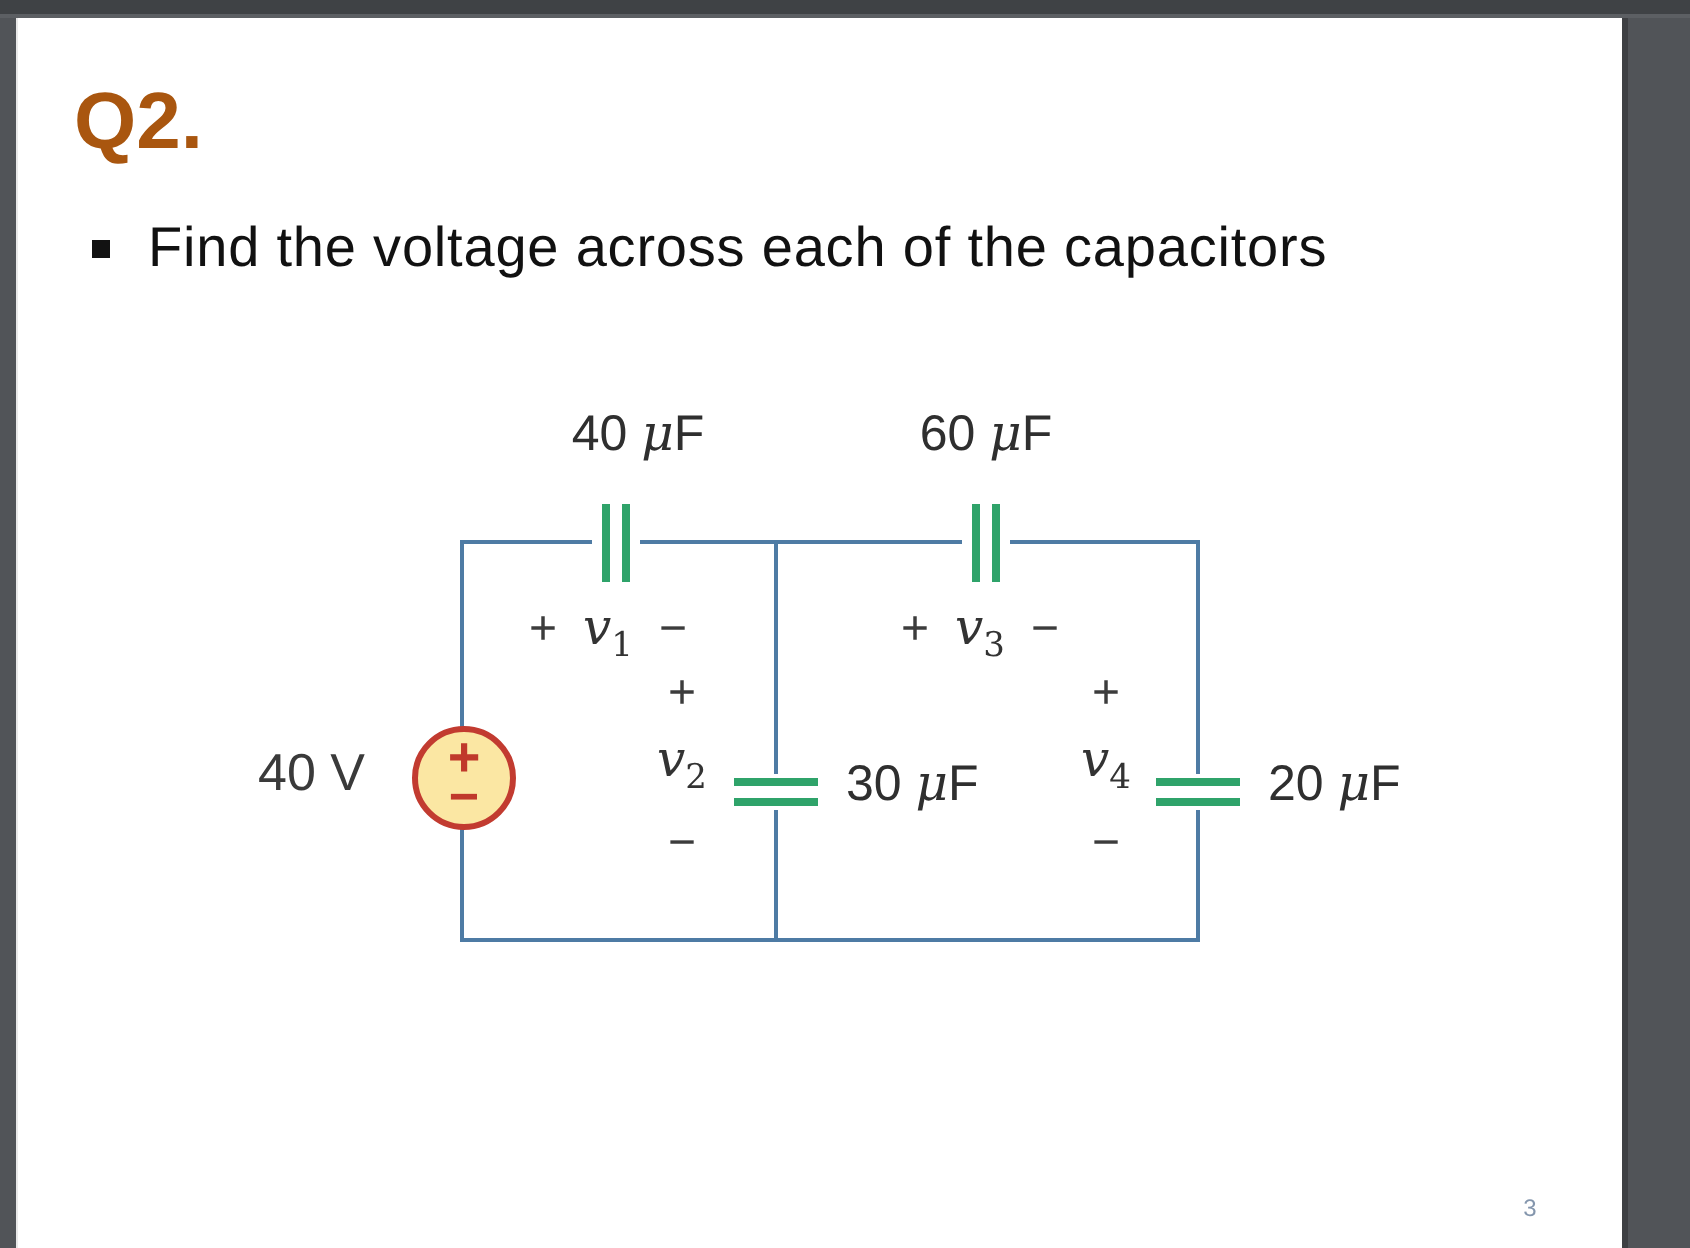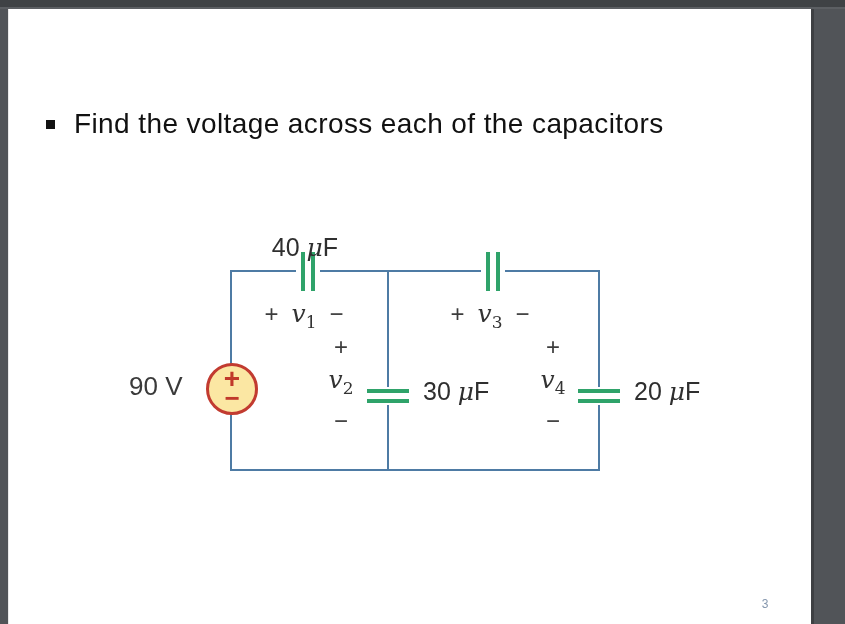--- a/index.html
+++ b/index.html
@@ -78,21 +78,21 @@
   .source .sp {
     position:absolute; left:0; width:46px; text-align:center;
     color:#c0392b; font-weight:bold;
   }
   .source .plus  { top:-3px; font-size:28px; }
   .source .minus { top:17px; font-size:26px; }
 
   .clabel { position:absolute; color:#2f2f2f; font-size:25px; white-space:nowrap; }
   .clabel .mu, .mu { font-family:"DejaVu Serif", serif; font-style:italic; }
   .cap-top-label { width:100px; text-align:center; top:193px; }
-  .lbl-40 { left:246px;margin-top:31px; }
+  .lbl-40 { left:260px; }
   .lbl-60 { left:434px; }
   .lbl-20 { left:414px; top:368px; }
   .lbl-30 { left:625px; top:368px; }
   .lbl-90v { left:120px; top:362px; font-size:26px; color:#3a3a3a; }
 
   .vrow {
     position:absolute; top:290px; width:126px;
     display:flex; justify-content:center; align-items:baseline; gap:13px;
     color:#3c3c3c; font-size:24px;
   }
@@ -114,20 +114,21 @@
     font-size:12px; color:#8496ad;
   }
 </style>
 </head>
 <body>
 
 <div class="topbar"></div>
 
 <div class="slide">
 
+  <div class="slide-title">Q2.</div>
 
   <div class="bullet-row">
     <div class="bullet-square"></div>
     <div class="bullet-text">Find the voltage across each of the capacitors</div>
   </div>
 
   <div class="circuit">
 
     <div class="loop"></div>
     <div class="mid-wire"></div>
@@ -147,23 +148,24 @@
     </div>
     <div class="cap-v c30">
       <div class="plate p1"></div>
       <div class="plate p2"></div>
     </div>
 
     <div class="source">
       <div class="sp plus">+</div>
       <div class="sp minus">−</div>
     </div>
-    <div class="clabel lbl-90v">90 V</div>
+    <div class="clabel lbl-90v">40 V</div>
 
     <div class="clabel cap-top-label lbl-40"><span>40</span>&nbsp;<span class="mu">μ</span><span>F</span></div>
+    <div class="clabel cap-top-label lbl-60"><span>60</span>&nbsp;<span class="mu">μ</span><span>F</span></div>
     <div class="clabel lbl-20"><span>30</span>&nbsp;<span class="mu">μ</span><span>F</span></div>
     <div class="clabel lbl-30"><span>20</span>&nbsp;<span class="mu">μ</span><span>F</span></div>
 
     <div class="vrow v1">
       <span>+</span>
       <span class="vlabel"><span class="vsym">v</span><sub>1</sub></span>
       <span>−</span>
     </div>
     <div class="vrow v3">
       <span>+</span>

